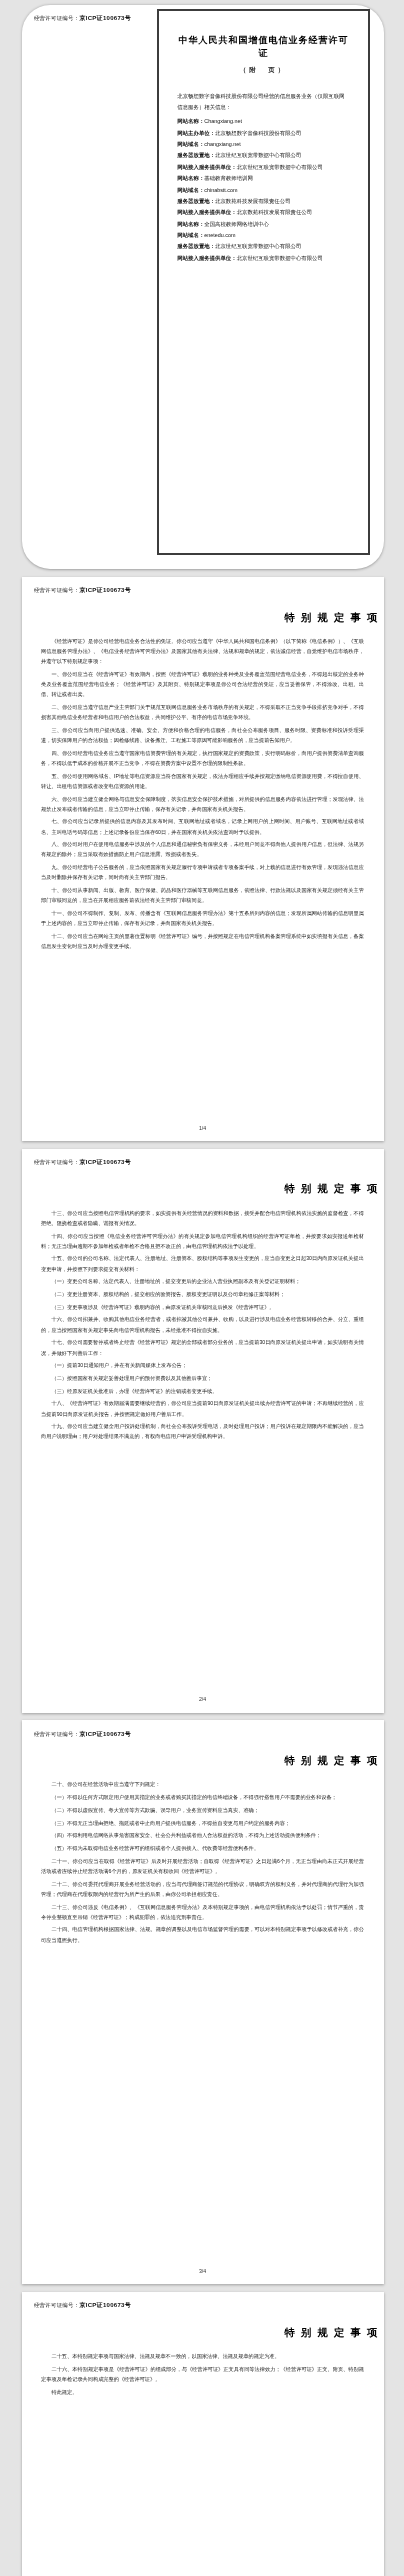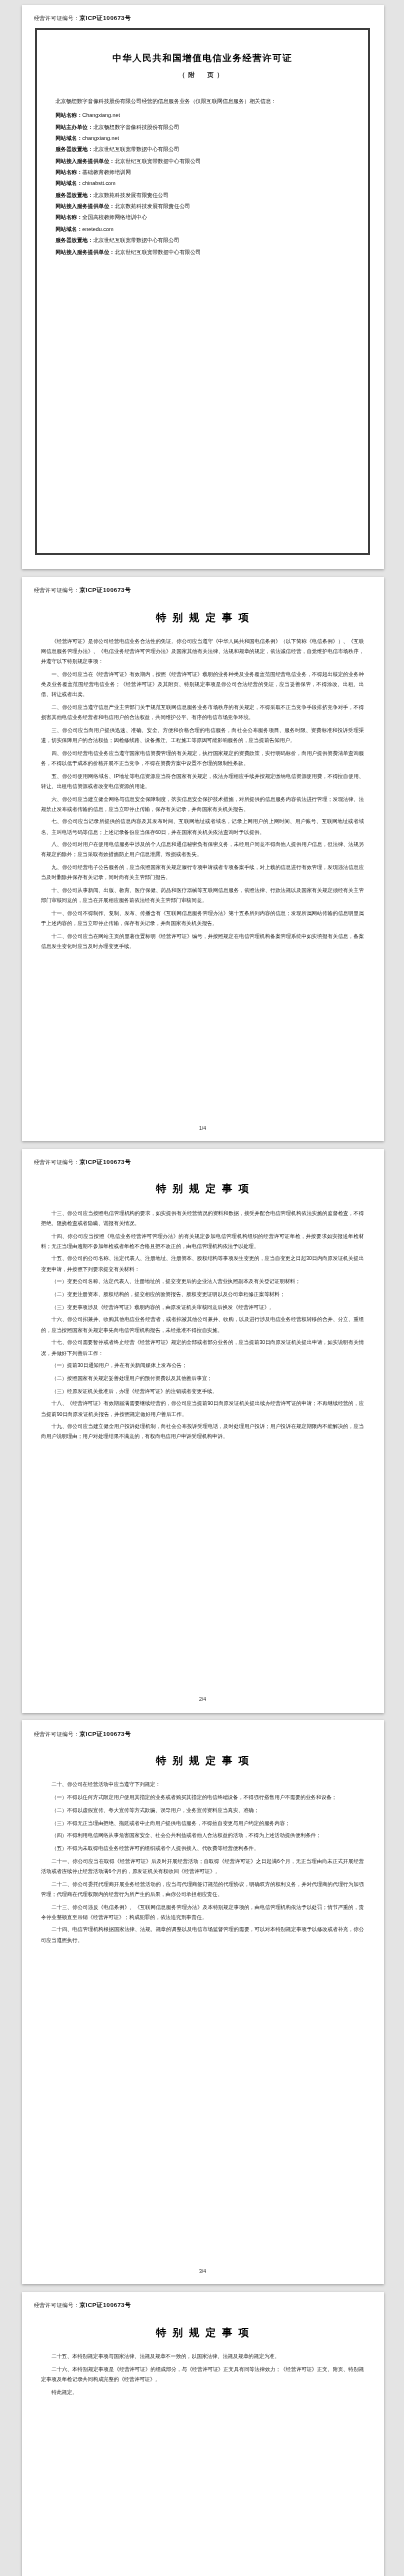--- a/index.html
+++ b/index.html
@@ -28,21 +28,22 @@
     letter-spacing: 0.3px;
     color: #111111;
   }
   .lic-header .num {
     font-weight: bold;
     font-size: 6px;
   }
   
   .page.cover {
     display: flex;
-    flex-direction: column;
+    flex-direction: row;
+    border-radius: 28px;
   }
   .cover-frame {
     flex: 1;
     margin: 4.1px 13.4px 14.4px;
     border: 2.1px double #3c3c3c;
     padding: 13.4px 18.5px;
     box-sizing: border-box;
   }
   .cover-title {
     margin: 9.3px 0 0;
@@ -67,21 +68,21 @@
   }
   .cover-intro {
     margin-bottom: 3.1px;
   }
   .cover-line b {
     font-weight: bold;
   }
   
   .prov-title {
     margin: 15.5px 0 11.3px;
-    text-align: center;
+    text-align: right;
     font-size: 10.3px;
     font-weight: bold;
     letter-spacing: 6.2px;
     text-indent: 6.2px;
     color: #000000;
   }
   .prov-body {
     padding: 0 19.6px;
     font-size: 5.2px;
     line-height: 1.95;

